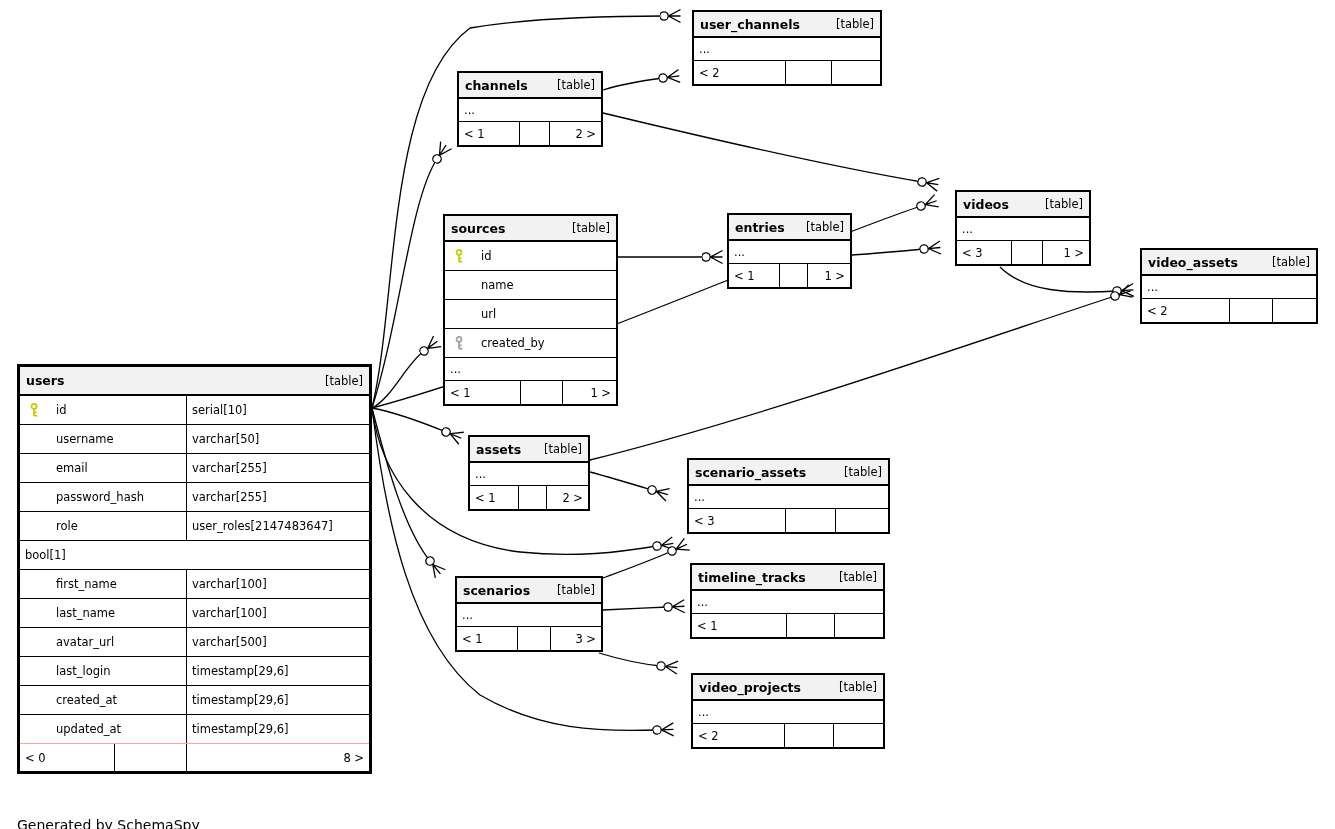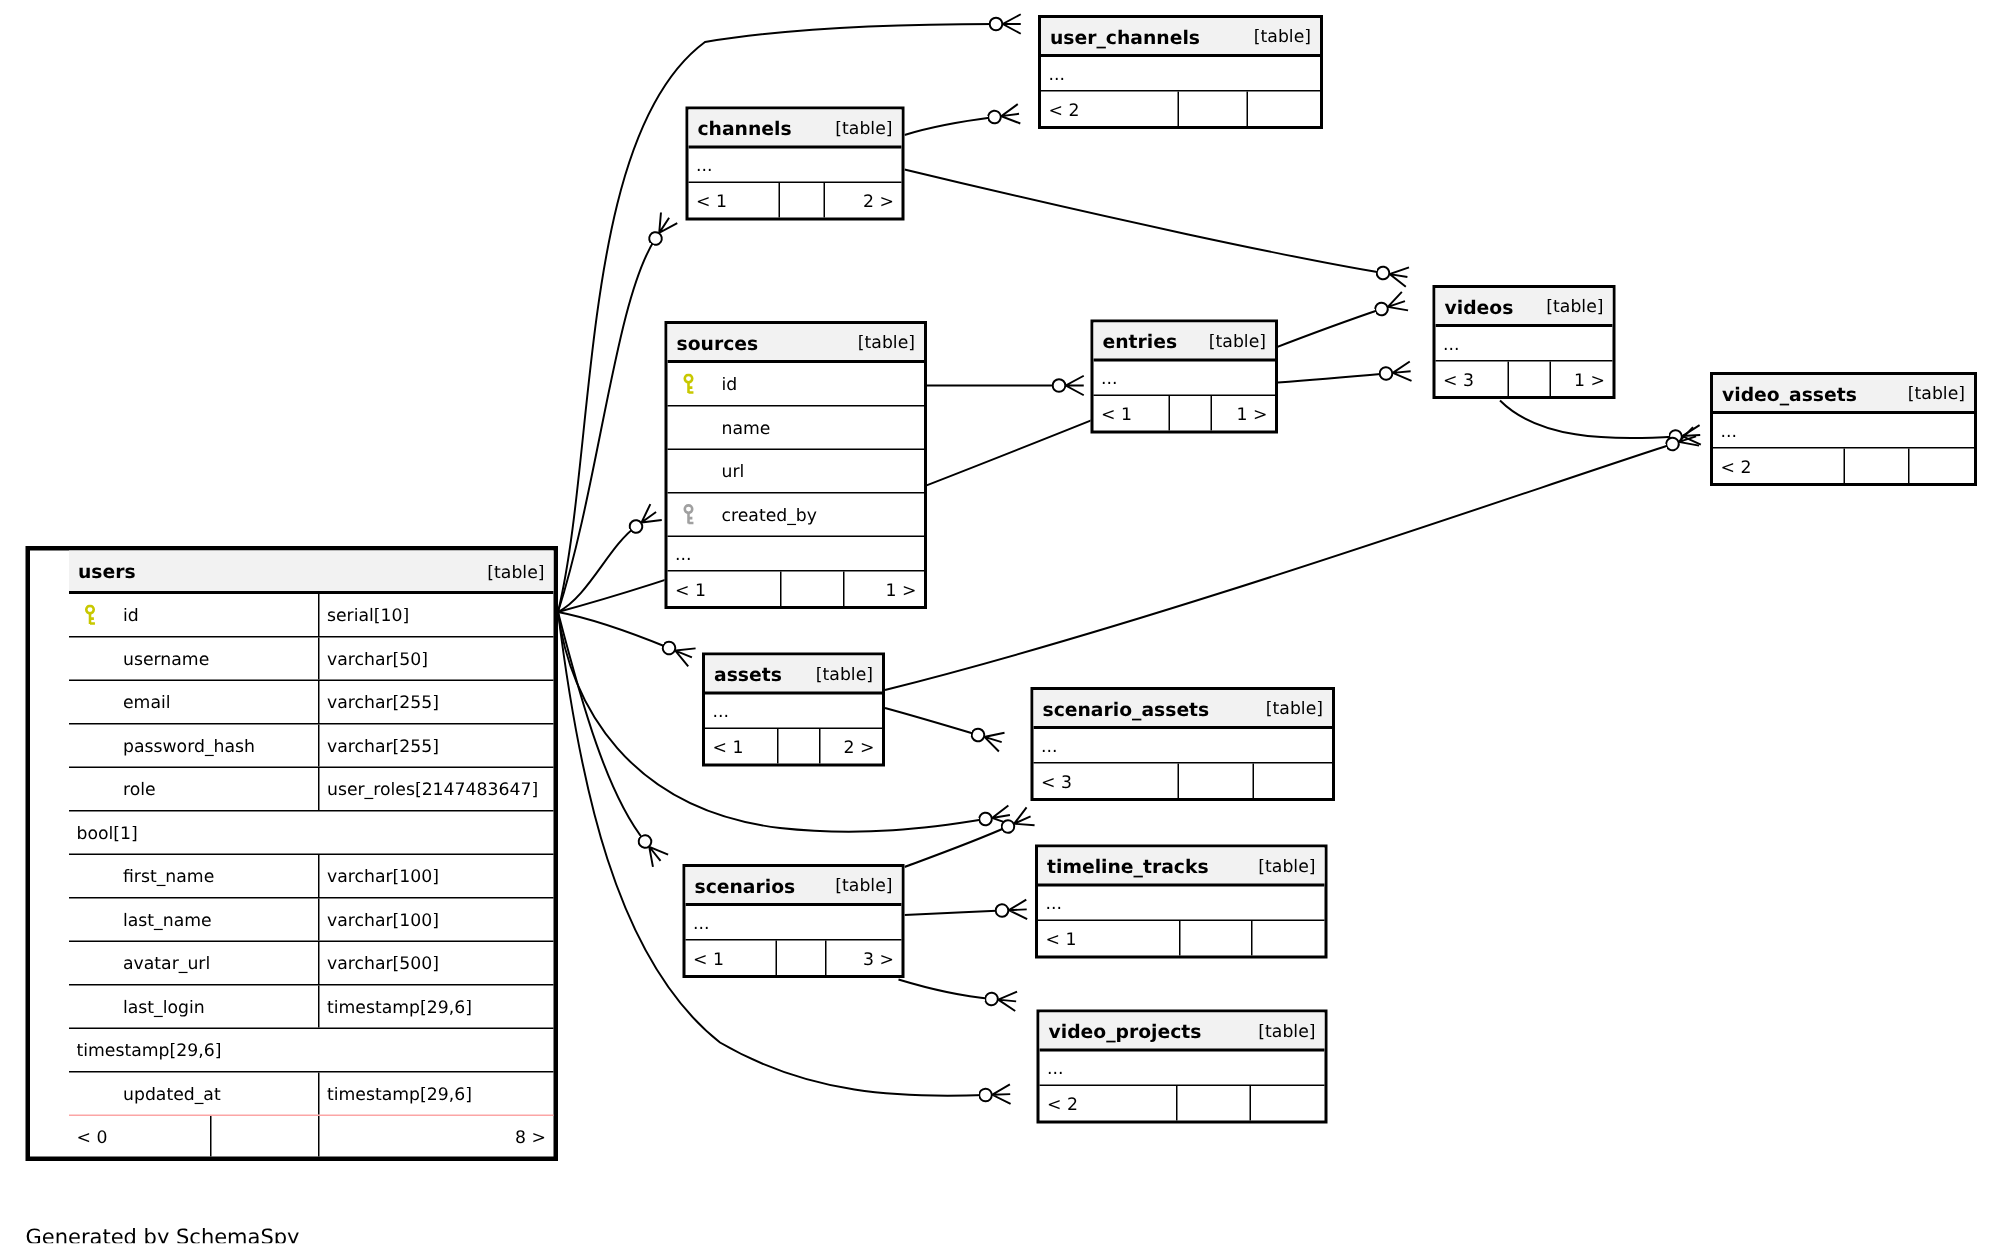--- a/index.html
+++ b/index.html
@@ -62,21 +62,21 @@
     <path class="edge" marker-end="url(#crowdot)" d="M618 257 C648 257, 678 257, 706 257"></path>
     <path class="edge" marker-end="url(#crowdot)" d="M852 255 C880 253, 902 251, 924 249"></path>
     <path class="edge" marker-end="url(#crowdot)" d="M1000 267 C1025 292, 1070 294, 1117 291"></path>
     <path class="edge" marker-end="url(#crowdot)" d="M590 460 C770 415, 1010 330, 1115 296"></path>
     <path class="edge" marker-end="url(#crowdot)" d="M590 472 C612 478, 632 484, 652 490"></path>
     <path class="edge" marker-end="url(#crowdot)" d="M603 578 C630 568, 652 560, 672 551"></path>
     <path class="edge" marker-end="url(#crowdot)" d="M603 610 C626 609, 646 608, 668 607"></path>
     <path class="edge" marker-end="url(#crowdot)" d="M599 653 C622 660, 640 664, 661 666"></path>
   </svg>
 
-  <div class="tbl focus" style="left:17px;top:364px;width:355px;padding-left:26px;">
+  <div class="tbl focus" style="left:17px;top:364px;width:355px;">
     <div class="tbl-header">
       <span class="tbl-name">users</span>
       <span class="tbl-tag">[table]</span>
     </div>
     <div class="row">
       <div class="cn">
           <span class="keyslot">
             <svg width="12" height="14" viewBox="0 0 12 14">
               <g fill="none" stroke="#c8c800" stroke-width="1.7">
                 <circle cx="6" cy="3.4" r="2.5"></circle>
@@ -141,20 +141,24 @@
       <div class="ct">varchar[500]</div>
     </div>
     <div class="row">
       <div class="cn">
           <span class="keyslot"></span>
           <span>last_login</span>
         </div>
       <div class="ct">timestamp[29,6]</div>
     </div>
     <div class="row">
+      <div class="cn">
+          <span class="keyslot"></span>
+          <span>created_at</span>
+        </div>
       <div class="ct">timestamp[29,6]</div>
     </div>
     <div class="row" style="border-bottom:1px solid #fca5a5;">
       <div class="cn">
           <span class="keyslot"></span>
           <span>updated_at</span>
         </div>
       <div class="ct">timestamp[29,6]</div>
     </div>
     <div class="tfoot">
@@ -247,21 +251,21 @@
       <span class="tbl-tag">[table]</span>
     </div>
     <div class="ellipsis-row">...</div>
     <div class="tfoot">
       <div class="f-left" style="width:41%;">&lt; 1</div>
       <div class="f-mid" style="width:24%;"></div>
       <div class="f-right" style="flex:1;">1 &gt;</div>
     </div>
   </div>
 
-  <div class="tbl" style="left:955px;top:190px;width:122px;">
+  <div class="tbl" style="left:955px;top:190px;width:136px;">
     <div class="tbl-header">
       <span class="tbl-name">videos</span>
       <span class="tbl-tag">[table]</span>
     </div>
     <div class="ellipsis-row">...</div>
     <div class="tfoot">
       <div class="f-left" style="width:41%;">&lt; 3</div>
       <div class="f-mid" style="width:24%;"></div>
       <div class="f-right" style="flex:1;">1 &gt;</div>
     </div>

